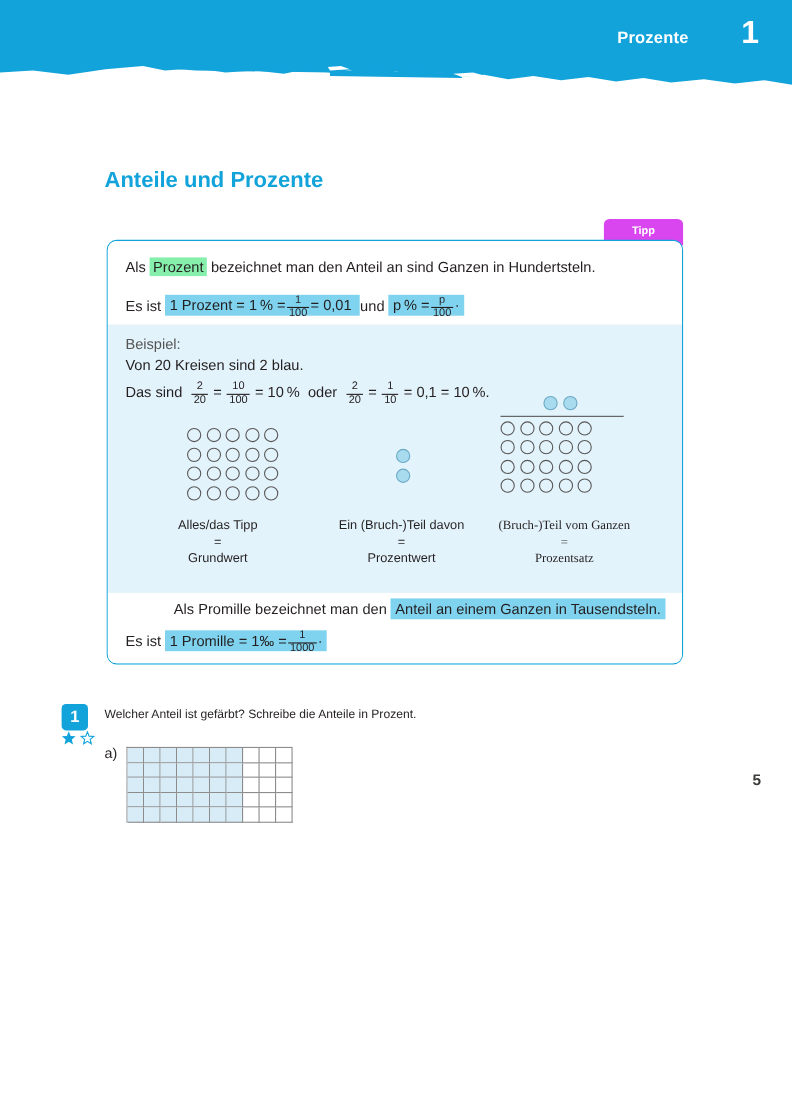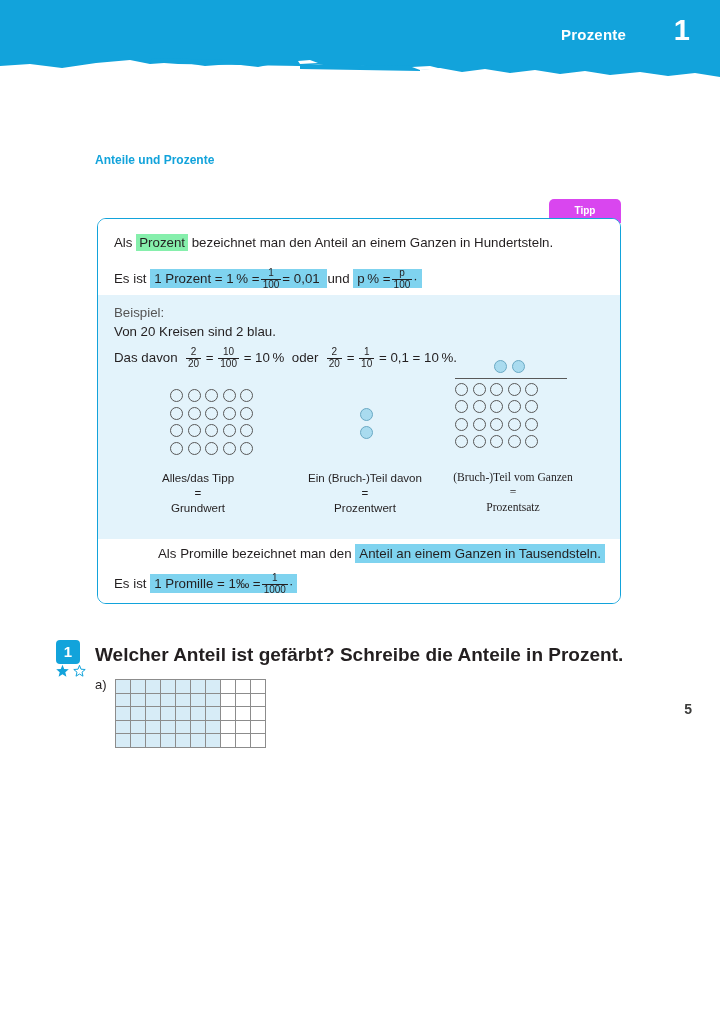--- a/index.html
+++ b/index.html
@@ -62,21 +62,21 @@
     font-size: 25px;
     font-weight: bold;
     color: #12a3db;
     letter-spacing: 0.1px;
   }
   .chapter-title .num { margin-right: 11px; }
   .section-title {
     position: absolute;
     left: 95px;
     top: 153px;
-    font-size: 12px;
+    font-size: 20px;
     font-weight: bold;
     color: #12a3db;
   }
 
   
   .tipp-tab {
     position: absolute;
     left: 549px;
     top: 199px;
     width: 72px;
@@ -189,22 +189,22 @@
     position: absolute;
     left: 55px; top: 664px;
     font-size: 13px;
     color: #12a3db;
     letter-spacing: 0px;
     line-height: 1;
   }
   .ex-title {
     position: absolute;
     left: 95px; top: 644px;
-    font-size: 19px;
-    font-weight: bold;
+    font-size: 11px;
+    font-weight: normal;
     color: #231f20;
     white-space: nowrap;
   }
   .sublabel {
     position: absolute;
     font-size: 13px;
     color: #231f20;
   }
 
   
@@ -283,38 +283,38 @@
   <div class="tipp-tab">Tipp</div>
 
   <div class="info-box">
     <div class="info-top"></div>
     <div class="info-mid"></div>
     <div class="info-bot"></div>
 
     <div class="ibtext" style="left:16px; top:16px;">
       <span>Als</span>
       <span class="hl">Prozent</span>
-      <span>bezeichnet man den Anteil an einem Ganzen in Hundertsteln.</span>
+      <span>bezeichnet man den Anteil an sind Ganzen in Hundertsteln.</span>
     </div>
 
     <div class="ibtext" style="left:16px; top:49px;">
       <span>Es ist</span>
       <span class="hl-strong">
         <span>1 Prozent = 1 % =</span><span class="frac"><span class="n">1</span><span class="d">100</span></span><span>= 0,01</span>
       </span>
       <span>und</span>
       <span class="hl-strong">
         <span>p % =</span><span class="frac"><span class="n">p</span><span class="d">100</span></span><span>·</span>
       </span>
     </div>
 
     <div class="ibtext" style="left:16px; top:86px; color:#555;">Beispiel:</div>
     <div class="ibtext" style="left:16px; top:105px;">Von 20 Kreisen sind 2 blau.</div>
     <div class="ibtext" style="left:16px; top:128px;">
-      <span>Das davon</span>&nbsp;
+      <span>Das sind</span>&nbsp;
       <span class="frac"><span class="n">2</span><span class="d">20</span></span>
       <span>=</span>
       <span class="frac"><span class="n">10</span><span class="d">100</span></span>
       <span>= 10 %</span>&nbsp;
       <span>oder</span>&nbsp;
       <span class="frac"><span class="n">2</span><span class="d">20</span></span>
       <span>=</span>
       <span class="frac"><span class="n">1</span><span class="d">10</span></span>
       <span>= 0,1 = 10 %.</span>
     </div>

